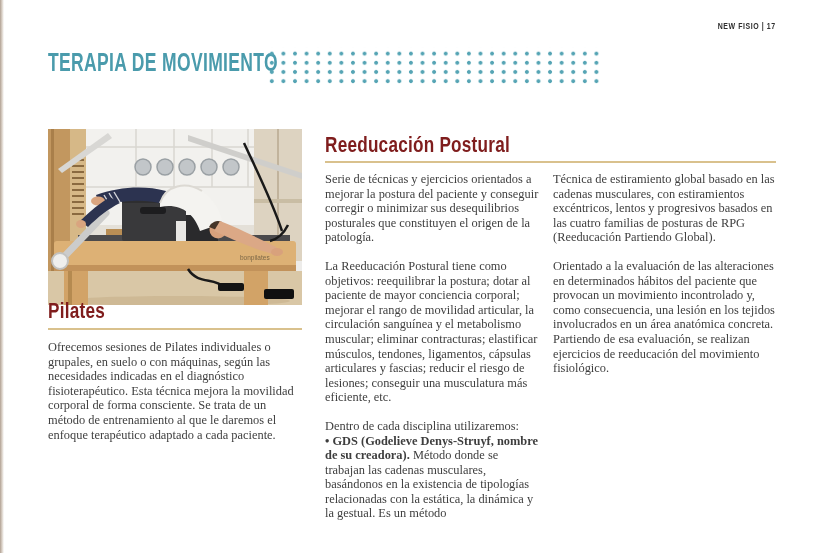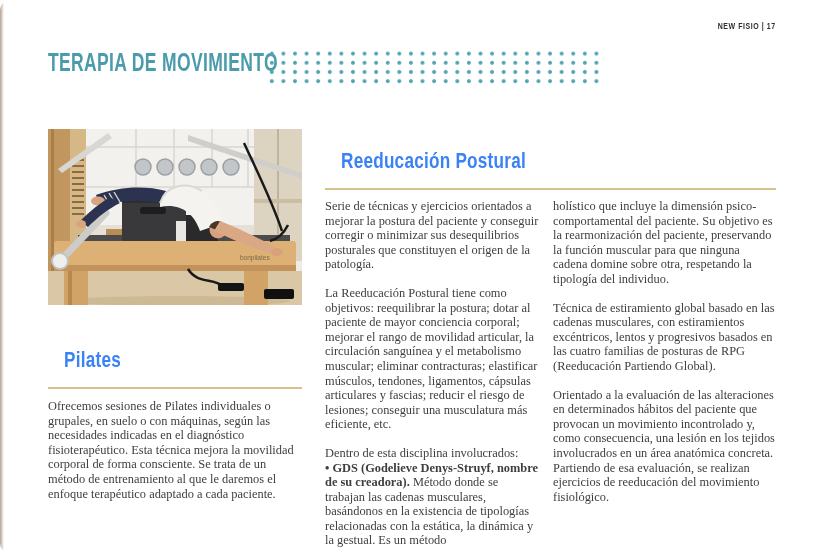--- a/index.html
+++ b/index.html
@@ -1,37 +1,37 @@
 <!DOCTYPE html>
 <html><head>
 <meta charset="utf-8">
 <style>
   html,body{margin:0;padding:0;background:#ffffff;}
   .page{position:relative;width:817px;height:553px;background:#ffffff;overflow:hidden;
-        font-family:"Liberation Serif",serif;border-radius:10px;}
+        font-family:"Liberation Serif",serif;}
   .gutter{position:absolute;left:0;top:0;width:4px;height:553px;
         background:linear-gradient(90deg,#96816f 0%,#c9bcae 45%,rgba(255,255,255,0) 100%);opacity:.75;}
   .header-right{position:absolute;top:21px;right:41px;
         font-family:"Liberation Sans",sans-serif;font-size:8.5px;font-weight:bold;
         letter-spacing:.7px;color:#2e2e2e;transform:scaleX(.82);transform-origin:100% 50%;white-space:nowrap;}
   .title{position:absolute;left:48px;top:49px;margin:0;line-height:27px;
         color:#4a9bac;font-family:"Liberation Sans",sans-serif;font-size:25px;font-weight:bold;white-space:nowrap;}
   .cond{display:inline-block;transform:scaleX(.70);transform-origin:0 50%;letter-spacing:.5px;}
   .cond2{display:inline-block;transform:scaleX(.78);transform-origin:0 50%;letter-spacing:.3px;}
   .dots{position:absolute;left:263px;top:47px;width:338px;height:37px;
         background-image:radial-gradient(circle,#55a4b4 1.5px,rgba(85,164,180,.35) 2px,rgba(85,164,180,0) 2.5px);
         background-size:11.6px 9.2px;background-position:3px 2px;}
   .photo{position:absolute;left:48px;top:129px;width:254px;height:176px;margin:0;}
   .photo svg{display:block;}
-  h2{margin:16px;color:#3b82f6;font-family:"Liberation Sans",sans-serif;font-weight:bold;
+  h2{margin:0;color:#7f1d1d;font-family:"Liberation Sans",sans-serif;font-weight:bold;
         font-size:22px;line-height:23px;white-space:nowrap;}
   .rule{height:2px;background:#d9c18d;}
   p{margin:0 0 14px;font-size:12.4px;line-height:14.6px;color:#3e3e3e;}
   b.blk{display:block;}
-  .left-col{position:absolute;left:48px;top:332px;width:256px;}
+  .left-col{position:absolute;left:48px;top:299px;width:256px;}
   .left-col .rule{margin:6px 0 10px;width:254px;}
   .postural{position:absolute;left:325px;top:133px;width:452px;}
   .postural .rule{margin:5px 0 9px;width:451px;}
   .cols{display:flex;}
   .col1{width:214px;margin-right:14px;}
   .col2{width:224px;}
 </style>
 </head>
 <body>
 
@@ -146,22 +146,21 @@
     <p>Ofrecemos sesiones de Pilates individuales o grupales, en suelo o con máquinas, según las necesidades indicadas en el diagnóstico fisioterapéutico. Esta técnica mejora la movilidad corporal de forma consciente. Se trata de un método de entrenamiento al que le daremos el enfoque terapéutico adaptado a cada paciente.</p>
   </section>
 
   <section class="postural">
     <h2><span class="cond2">Reeducación Postural</span></h2>
     <div class="rule"></div>
     <div class="cols">
       <div class="col1">
         <p>Serie de técnicas y ejercicios orientados a mejorar la postura del paciente y conseguir corregir o minimizar sus desequilibrios posturales que constituyen el origen de la patología.</p>
         <p>La Reeducación Postural tiene como objetivos: reequilibrar la postura; dotar al paciente de mayor conciencia corporal; mejorar el rango de movilidad articular, la circulación sanguínea y el metabolismo muscular; eliminar contracturas; elastificar músculos, tendones, ligamentos, cápsulas articulares y fascias; reducir el riesgo de lesiones; conseguir una musculatura más eficiente, etc.</p>
-        <p><span style="display:block">Dentro de esta disciplina involucrados:</span><b>• GDS (Godelieve Denys-Struyf, nombre de su creadora).</b><span> Método donde se trabajan las cadenas musculares, basándonos en la existencia de tipologías relacionadas con la estática, la dinámica y la gestual. Es un método</span></p>
+        <p><span style="display:block">Dentro de cada disciplina utilizaremos:</span><b>• GDS (Godelieve Denys-Struyf, nombre de su creadora).</b><span> Método donde se trabajan las cadenas musculares, basándonos en la existencia de tipologías relacionadas con la estática, la dinámica y la gestual. Es un método</span></p>
       </div>
       <div class="col2">
-        <p>holístico que incluye la dimensión psico-comportamental del paciente. Su objetivo es la rearmonización del paciente, preservando la función muscular para que ninguna cadena domine sobre otra, respetando la tipología del individuo.</p>
         <p><span>Técnica de estiramiento global basado en las cadenas musculares, con estiramientos excéntricos, lentos y progresivos basados en las cuatro familias de posturas de RPG (Reeducación Partiendo Global).</span></p>
         <p><span>Orientado a la evaluación de las alteraciones en determinados hábitos del paciente que provocan un movimiento incontrolado y, como consecuencia, una lesión en los tejidos involucrados en un área anatómica concreta. Partiendo de esa evaluación, se realizan ejercicios de reeducación del movimiento fisiológico.</span></p>
       </div>
     </div>
   </section>
 </div>
 
 </body></html>

